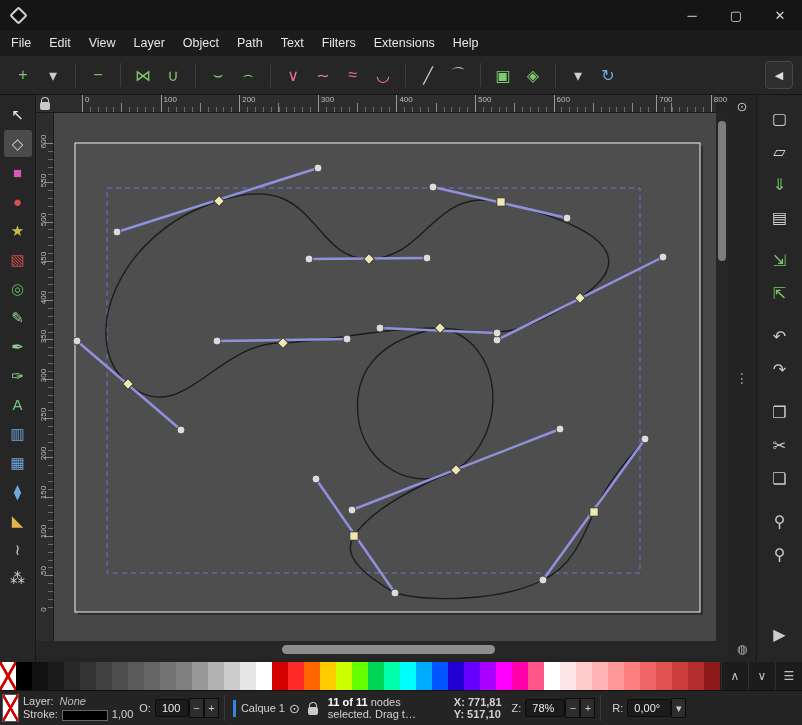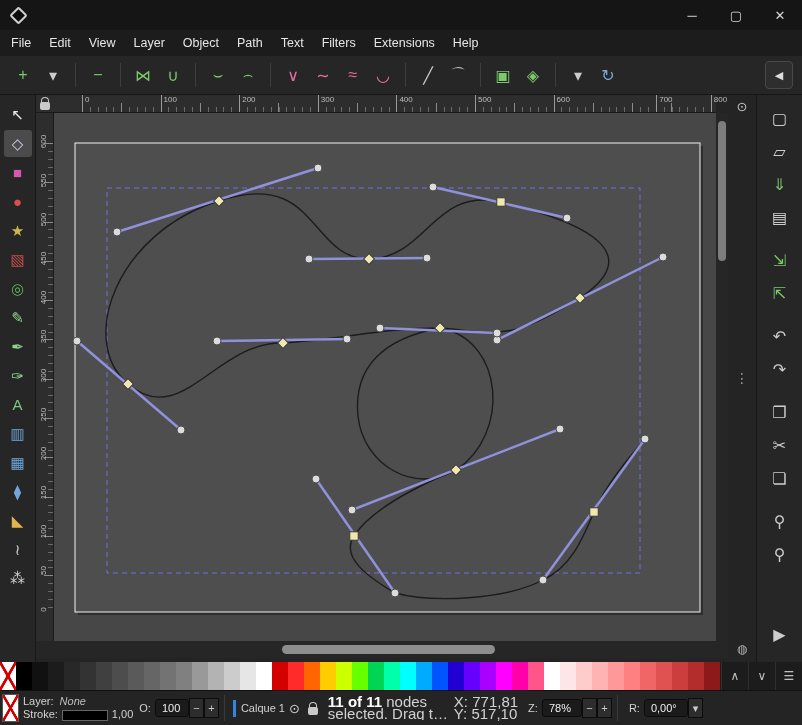--- a/index.html
+++ b/index.html
@@ -74,23 +74,23 @@
   .xind { width:17px; height:28px; border:1px solid #555; margin-left:2px; flex:none; }
   .fs-col { margin-left:4px; line-height:13px; white-space:nowrap; }
   .fs-col i { font-style:italic; color:#bdbdbd; margin-left:6px; }
   .stroke-swatch { display:inline-block; width:46px; height:11px; background:#000; border:1px solid #666; vertical-align:middle; margin:0 4px; }
   .field { background:#1b1b1b; border:1px solid #0c0c0c; border-radius:3px; padding:2px 6px; color:#eee; white-space:nowrap; }
   .spin-btn { width:15px; height:20px; display:flex; align-items:center; justify-content:center; background:#2d2d2d; border:1px solid #0c0c0c; color:#ccc; flex:none; }
   .layer-caret { width:3px; height:17px; background:#3584e4; margin:0 5px 0 3px; flex:none; }
   .eye { font-size:13px; margin:0 4px; }
   .lockicon { width:10px; height:8px; background:#c9c9c9; border-radius:2px; position:relative; margin:5px 6px 0 4px; flex:none; }
   .lockicon::before { content:""; position:absolute; top:-5px; left:1px; width:6px; height:6px; border:1.5px solid #c9c9c9; border-bottom:none; border-radius:4px 4px 0 0; }
-  .sb-msg { width:118px; line-height:12px; font-size:15px; margin:0 4px; white-space:nowrap; overflow:hidden; }
+  .sb-msg { width:118px; line-height:12px; font-size:11px; margin:0 4px; white-space:nowrap; overflow:hidden; }
   .sb-msg b { color:#fff; }
-  .coords { line-height:12px; font-size:15px; margin:0 4px; white-space:nowrap; }
+  .coords { line-height:12px; font-size:11px; margin:0 4px; white-space:nowrap;font-weight:bold; }
   .lbl { margin:0 4px 0 6px; flex:none; }
 </style>
 </head>
 <body>
 
 <div id="titlebar">
   <span class="logo"></span>
   <span class="spacer"></span>
   <span class="win-btn">─</span>
   <span class="win-btn">▢</span>

